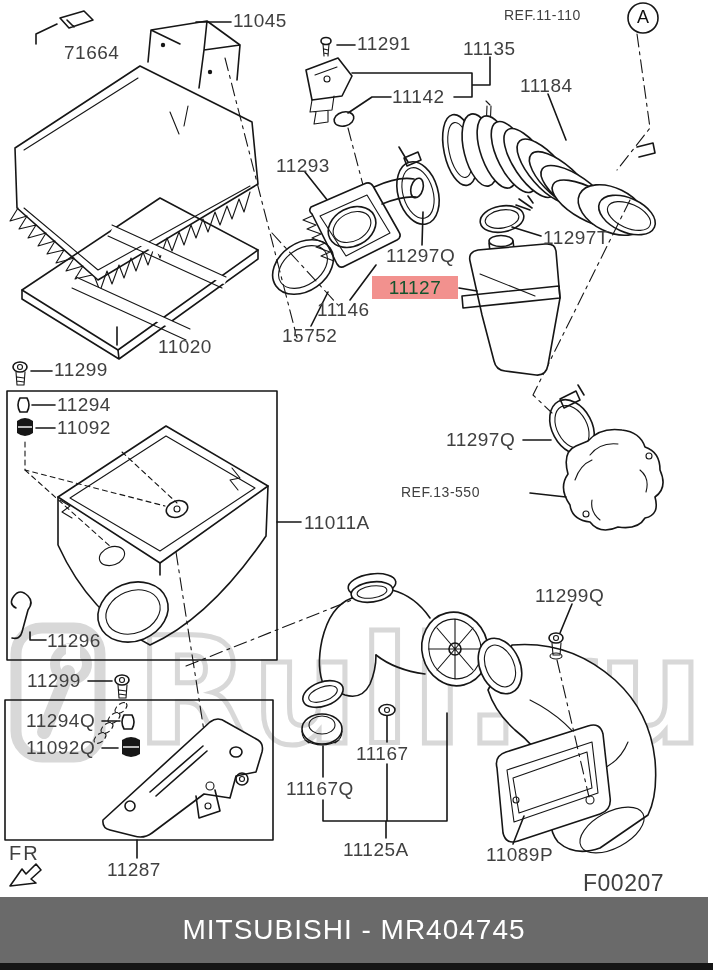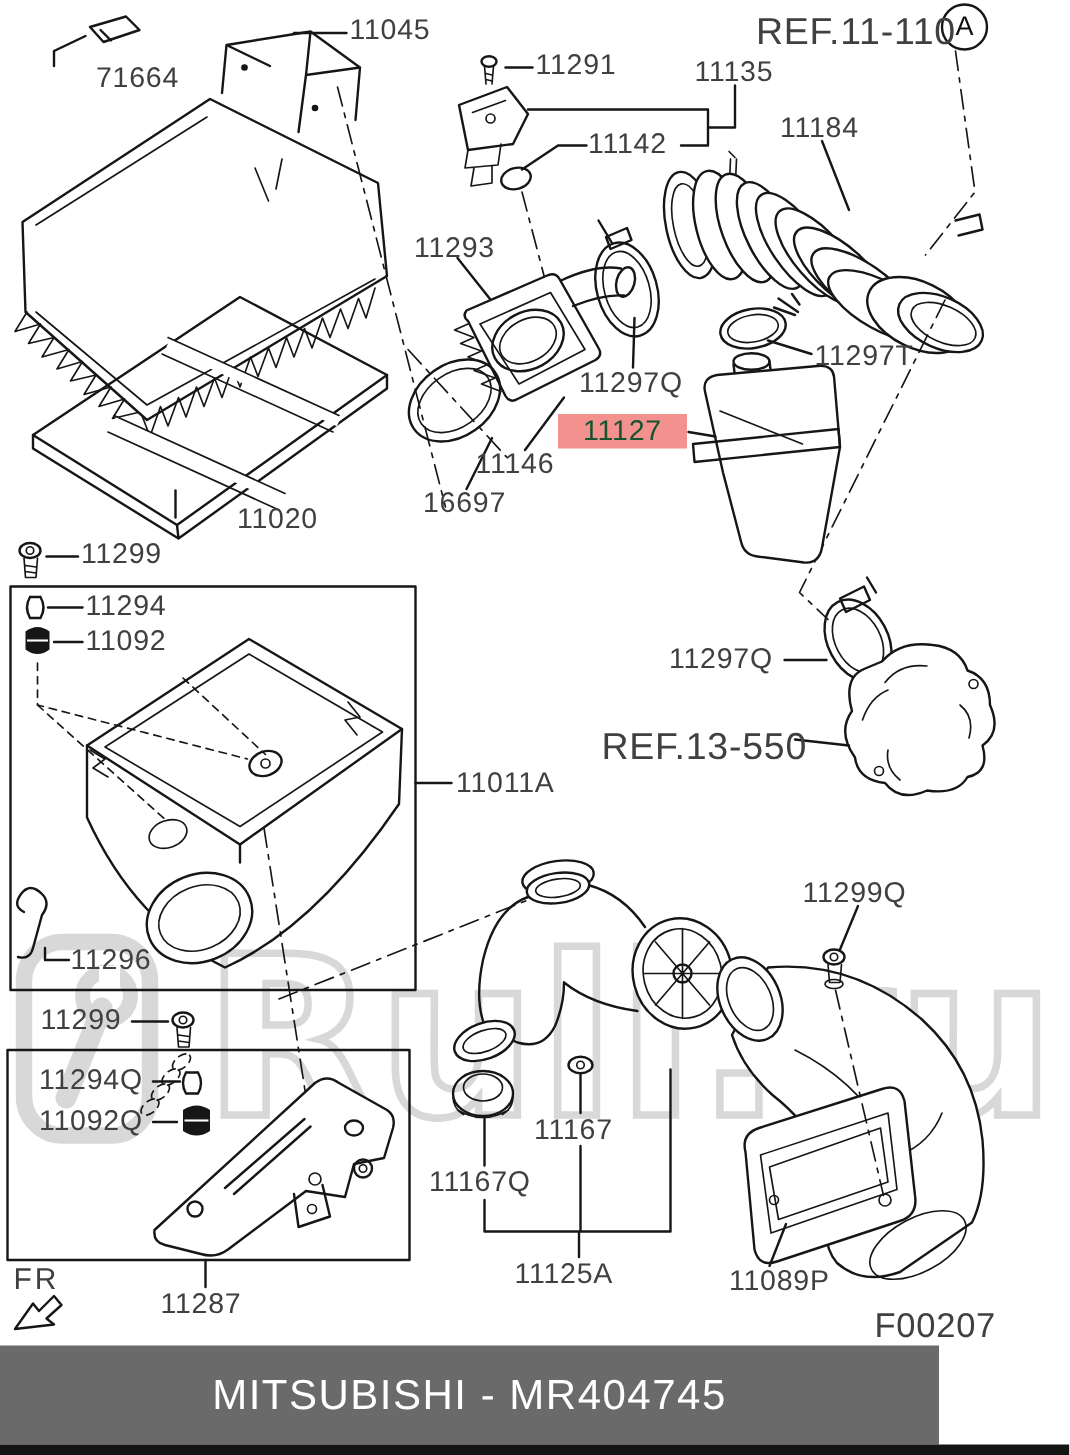--- a/index.html
+++ b/index.html
@@ -17,29 +17,29 @@
   svg.art *{vector-effect:non-scaling-stroke;}
   .ln{stroke:#161616;stroke-width:1.6;fill:none;stroke-linecap:round;stroke-linejoin:round;}
   .fw{fill:#ffffff;}
   .fd{fill:#161616;}
   .dd{stroke-dasharray:13 5 3 5;}
   .dsh{stroke-dasharray:5 4;}
   .thin{stroke-width:1.1;}
   
   .lbl{position:absolute;z-index:2;font-size:19px;letter-spacing:.5px;color:#404040;
        white-space:nowrap;line-height:1.05;}
-  .ref{font-size:25px;letter-spacing:.5px;}
+  .ref{font-size:14px;letter-spacing:.5px;}
   .small{font-size:23px;}
   .fr{font-size:20px;font-weight:500;letter-spacing:2px;}
   .hl{display:flex;align-items:center;justify-content:center;
       width:86px;height:23px;left:372px;top:276px;}
   .viewA{z-index:2;position:absolute;font-size:18px;color:#101010;
          transform:translate(-50%,-52%);}
   
-  .footer{position:absolute;left:0;top:897px;width:626px;height:66px;z-index:3;
+  .footer{position:absolute;left:0;top:897px;width:708px;height:66px;z-index:3;
           display:flex;align-items:center;justify-content:center;}
   .footer span{color:#fff;font-size:28px;letter-spacing:1px;}
   .bottom-strip{position:absolute;left:0;top:963px;width:713px;height:7px;
                 background:#151515;z-index:3;}
 </style>
 </head>
 <body>
 
 <div class="stage">
 
@@ -297,21 +297,21 @@
   <div class="lbl" style="left:463px;top:39px;">11135</div>
   <div class="lbl ref" style="left:504px;top:8px;">REF.11-110</div>
   <div class="viewA" style="left:643px;top:18px;">A</div>
   <div class="lbl" style="left:392px;top:87px;">11142</div>
   <div class="lbl" style="left:520px;top:76px;">11184</div>
   <div class="lbl" style="left:276px;top:156px;">11293</div>
   <div class="lbl" style="left:386px;top:246px;">11297Q</div>
   <div class="lbl" style="left:543px;top:228px;">11297T</div>
   <div class="lbl hl" id="hl" style="background: rgb(242, 145, 142); color: #14532d;">11127</div>
   <div class="lbl" style="left:317px;top:300px;">11146</div>
-  <div class="lbl" style="left:282px;top:326px;">16697</div>
+  <div class="lbl" style="left:282px;top:326px;">15752</div>
   <div class="lbl" style="left:158px;top:337px;">11020</div>
   <div class="lbl" style="left:54px;top:360px;">11299</div>
   <div class="lbl" style="left:57px;top:395px;">11294</div>
   <div class="lbl" style="left:57px;top:418px;">11092</div>
   <div class="lbl" style="left:304px;top:513px;">11011A</div>
   <div class="lbl" style="left:446px;top:430px;">11297Q</div>
   <div class="lbl ref" style="left:401px;top:485px;">REF.13-550</div>
   <div class="lbl" style="left:47px;top:631px;">11296</div>
   <div class="lbl" style="left:27px;top:671px;">11299</div>
   <div class="lbl" style="left:26px;top:711px;">11294Q</div>

